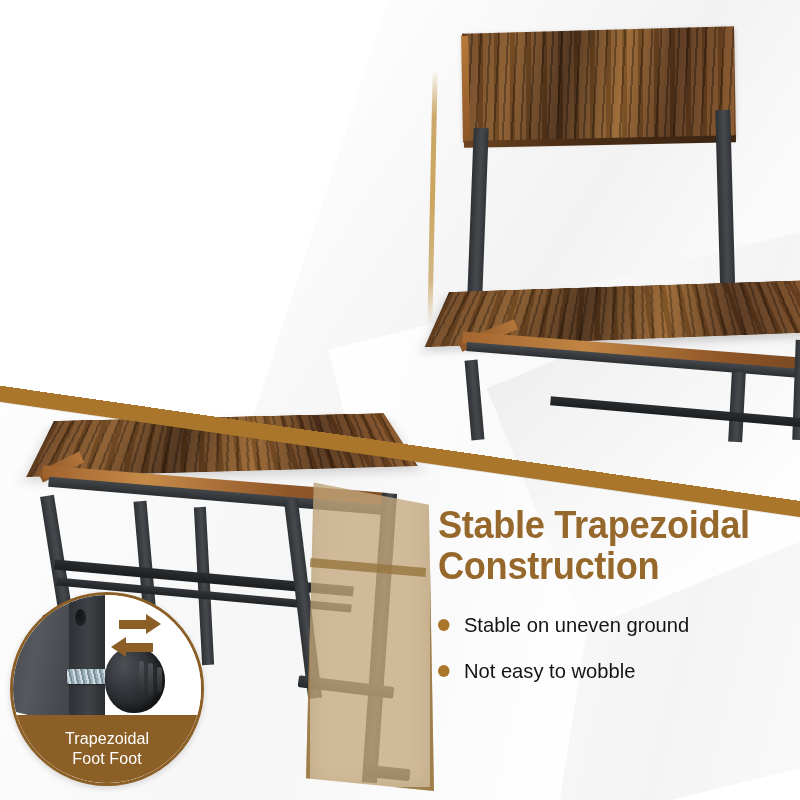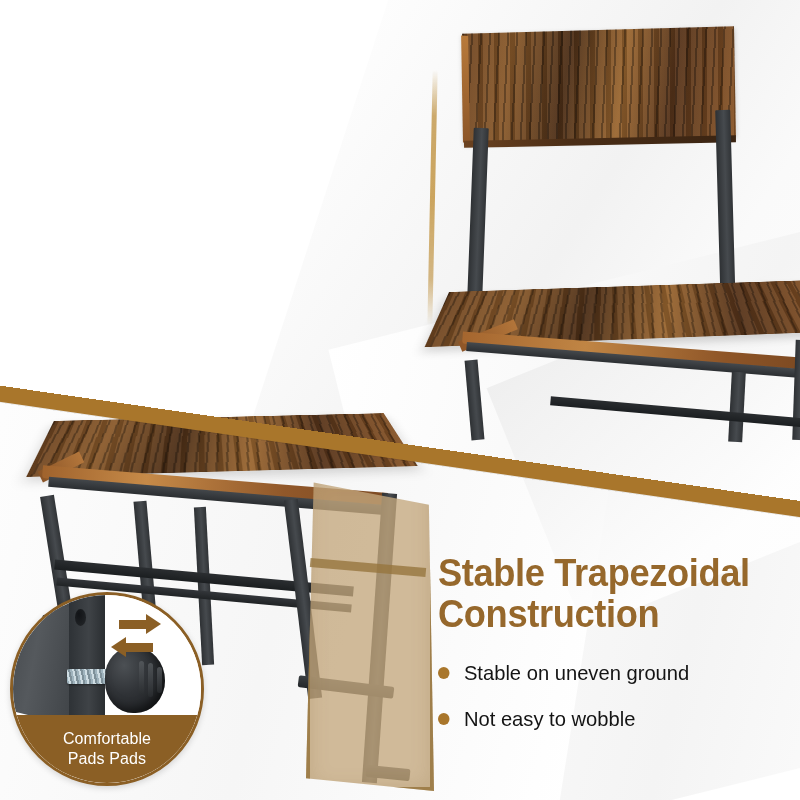--- a/index.html
+++ b/index.html
@@ -82,21 +82,21 @@
     font-size:21px;
     line-height:1.42;
     color:#1c1c1c;
     transform:scaleX(.95);
     transform-origin:left center;
   }
   .dots{margin-top:26px;display:flex;gap:15px;align-items:center;}
   .dot{width:11px;height:11px;border-radius:50%;display:block;}
 
   
-  .br-block{position:absolute;left:438px;top:552px;width:356px;}
+  .br-block{position:absolute;left:438px;top:504px;width:356px;}
   .headline2{
     font-family:"Liberation Sans Narrow","Liberation Sans",sans-serif;
     font-weight:bold;
     font-size:39px;
     line-height:1.06;
     letter-spacing:-.4px;
     color:#96682c;
     transform:scaleX(.93);
     transform-origin:left center;
     margin:0;
@@ -454,18 +454,18 @@
       <div class="co-screw"></div>
       <div class="co-knob">
         <span class="co-knob-rib" style="left:34px;top:14px;"></span>
         <span class="co-knob-rib" style="left:43px;top:16px;"></span>
         <span class="co-knob-rib" style="left:52px;top:20px;height:26px;"></span>
       </div>
       <div class="co-arrow co-arrow-r"></div>
       <div class="co-arrow co-arrow-l"></div>
     </div>
     <div class="co-band">
-      <span>Comfortable</span>
-      <span>Pads Pads</span>
+      <span>Trapezoidal</span>
+      <span>Foot Foot</span>
     </div>
   </div>
 
 </div>
 
 </body></html>

